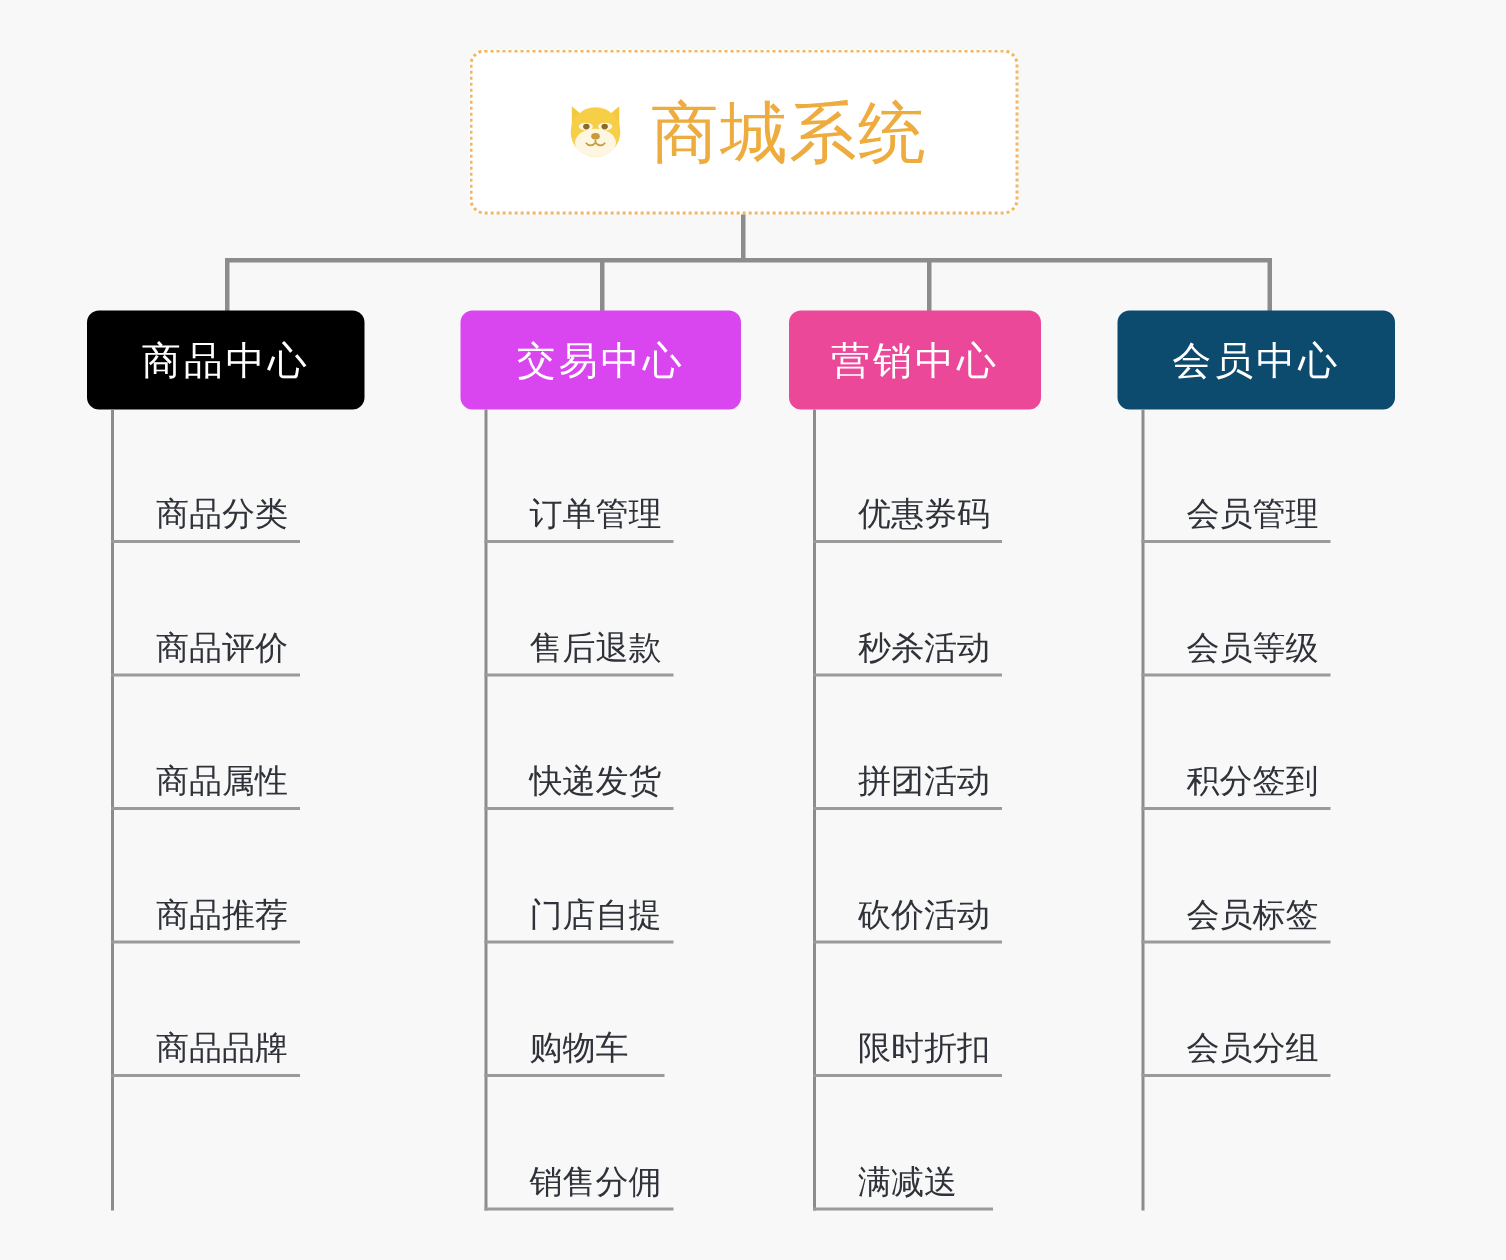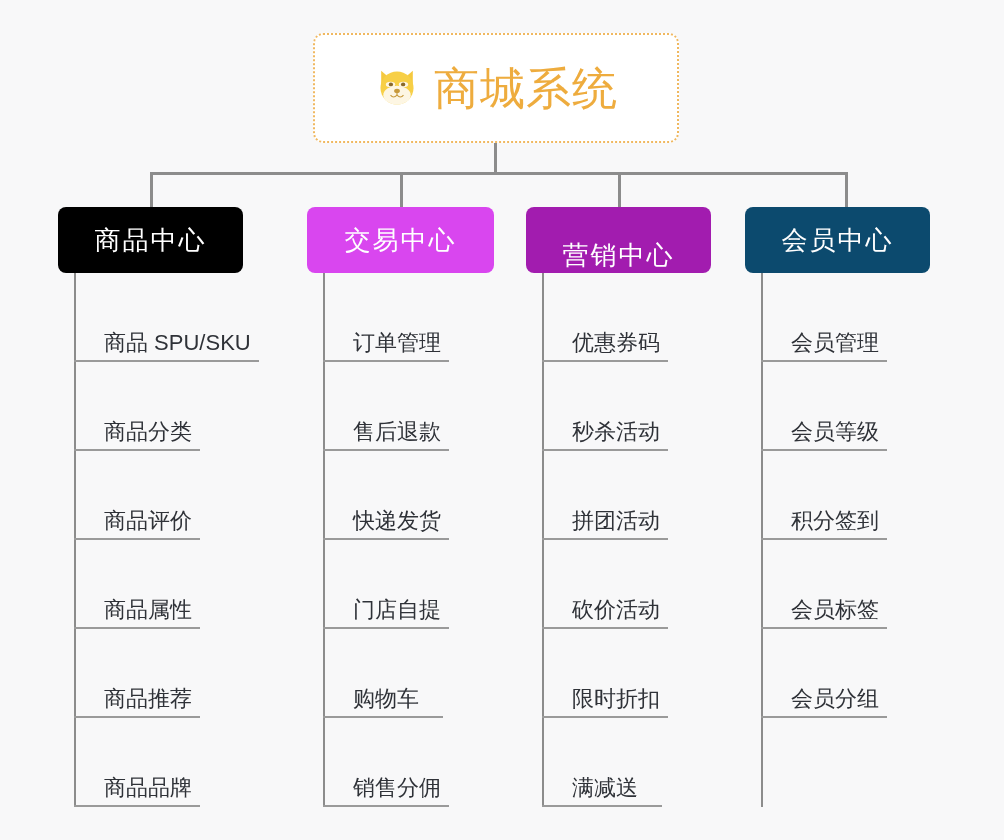--- a/index.html
+++ b/index.html
@@ -148,23 +148,20 @@
   <div class="conn conn-v" style="left: 618px; top: 172px; height: 36px; background: rgb(140, 140, 140);"></div>
   <div class="conn conn-v" style="left: 845px; top: 172px; height: 36px; background: rgb(140, 140, 140);"></div>
 
   <div class="branch" style="left:58px; width:240px;">
     <div class="branch-header" style="width:185px; background:#000000;">
       <span>商品中心</span>
     </div>
     <div class="branch-spine" style="height: 534px; background: rgb(140, 140, 140);"></div>
     <div class="leaf-list">
       <div class="leaf">
-          <span class="leaf-label">商品 SPU/SKU</span>
-        </div>
-      <div class="leaf">
           <span class="leaf-label">商品分类</span>
         </div>
       <div class="leaf">
           <span class="leaf-label">商品评价</span>
         </div>
       <div class="leaf">
           <span class="leaf-label">商品属性</span>
         </div>
       <div class="leaf">
           <span class="leaf-label">商品推荐</span>
@@ -196,21 +193,21 @@
       <div class="leaf">
           <span class="leaf-label">购物车</span>
         </div>
       <div class="leaf">
           <span class="leaf-label">销售分佣</span>
         </div>
     </div>
   </div>
 
   <div class="branch" style="left:526px; width:200px;">
-    <div class="branch-header" style="width:185px; background:#a21caf;align-items:flex-end;">
+    <div class="branch-header" style="width:168px; background:#ec4899;">
       <span>营销中心</span>
     </div>
     <div class="branch-spine" style="height: 534px; background: rgb(140, 140, 140);"></div>
     <div class="leaf-list">
       <div class="leaf">
           <span class="leaf-label">优惠券码</span>
         </div>
       <div class="leaf">
           <span class="leaf-label">秒杀活动</span>
         </div>

